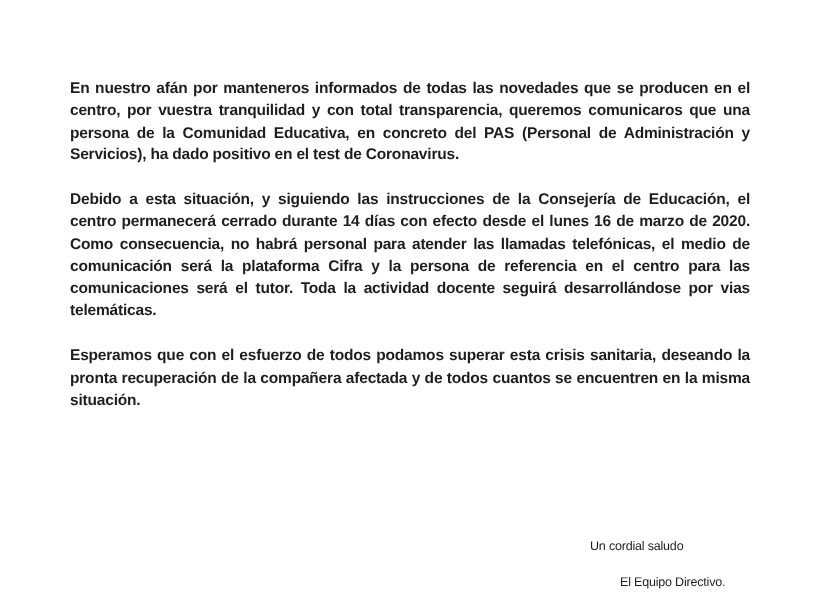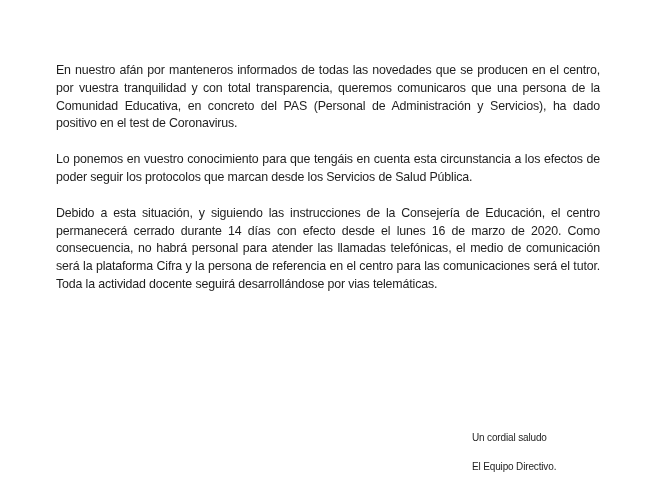--- a/index.html
+++ b/index.html
@@ -23,34 +23,35 @@
       font-size: 12.4px;
       line-height: 17.8px;
       letter-spacing: -0.15px;
     }
     .greeting {
       margin: 0 0 17.8px 0;
     }
     .para {
       margin: 0 0 18px 0;
       text-align: justify;
+      font-weight: bold;
     }
     .closing {
       position: absolute;
       left: 472px;
       font-size: 10px;
       line-height: 17.8px;
       letter-spacing: -0.15px;
     }
     .closing.salutation { top: 429px; }
-    .closing.signature { top: 458px; }
+    .closing.signature { top: 458px; margin-left: 24px; }
   </style>
 </head>
 <body>
 
 <div class="page">
   <p class="para">En nuestro afán por manteneros informados de todas las novedades que se producen en el centro, por vuestra tranquilidad y con total transparencia, queremos comunicaros que una persona de la Comunidad Educativa, en concreto del PAS (Personal de Administración y Servicios), ha dado positivo en el test de Coronavirus.</p>
-  <p class="para">Lo ponemos en vuestro conocimiento para que tengáis en cuenta esta circunstancia a los efectos de poder seguir los protocolos que marcan desde los Servicios de Salud Pública.</p>
   <p class="para">Debido a esta situación, y siguiendo las instrucciones de la Consejería de Educación, el centro permanecerá cerrado durante 14 días con efecto desde el lunes 16 de marzo de 2020. Como consecuencia, no habrá personal para atender las llamadas telefónicas, el medio de comunicación será la plataforma Cifra y la persona de referencia en el centro para las comunicaciones será el tutor. Toda la actividad docente seguirá desarrollándose por vias telemáticas.</p>
+  <p class="para">Esperamos que con el esfuerzo de todos podamos superar esta crisis sanitaria, deseando la pronta recuperación de la compañera afectada y de todos cuantos se encuentren en la misma situación.</p>
 </div>
 
 <div class="closing salutation">Un cordial saludo</div>
 <div class="closing signature">El Equipo Directivo.</div>
 
 </body></html>

